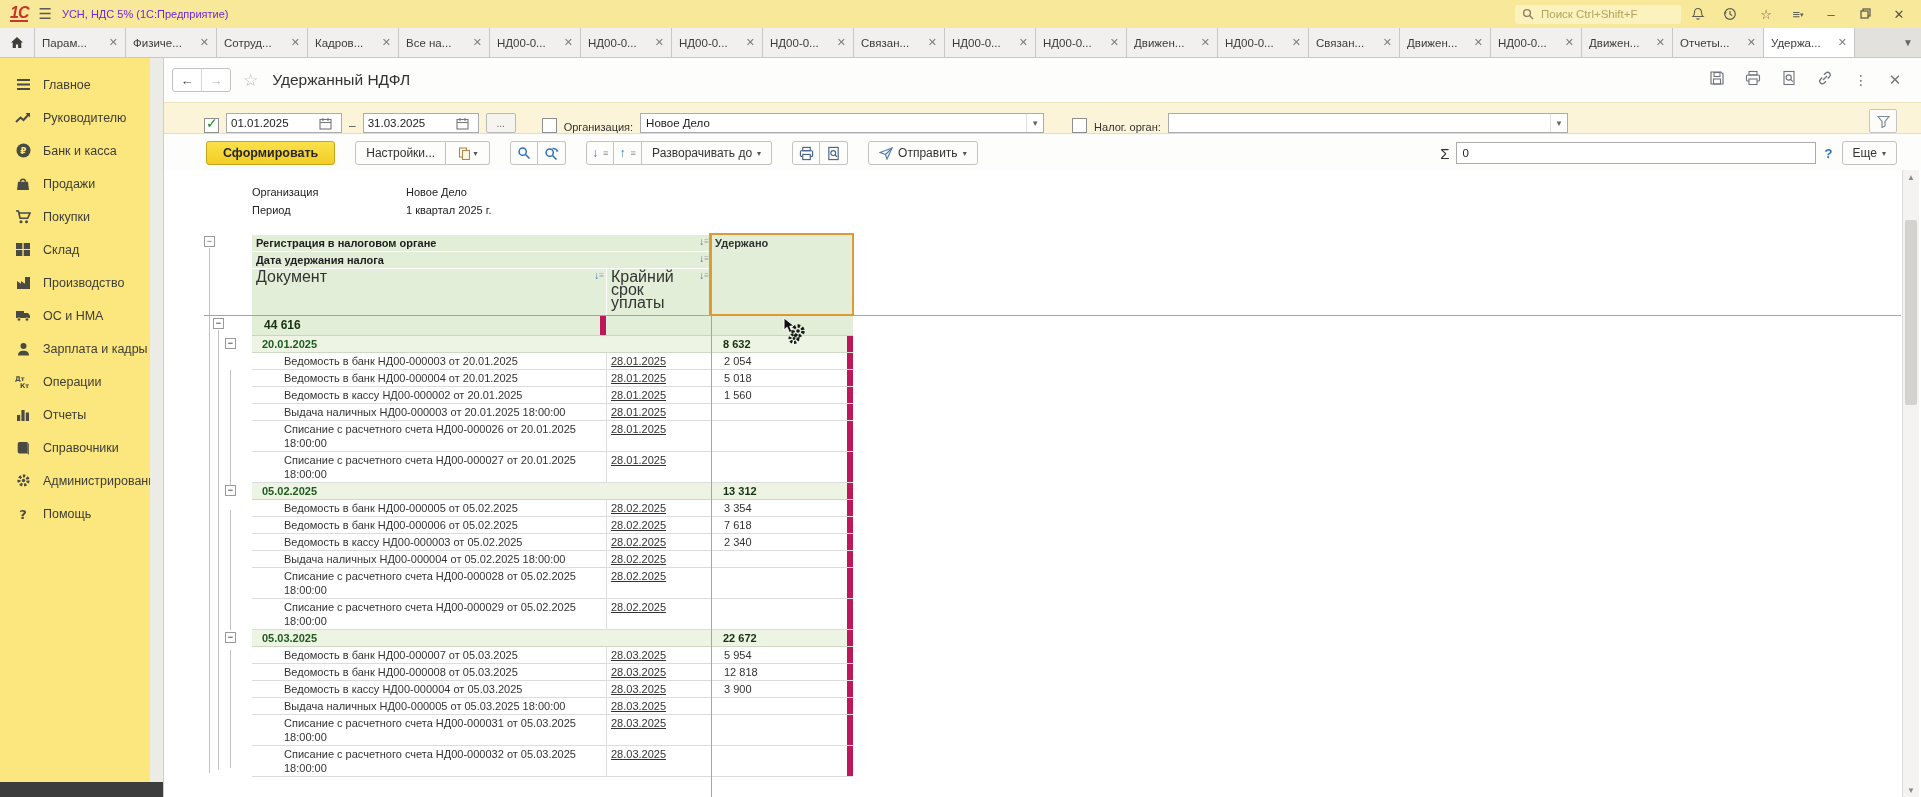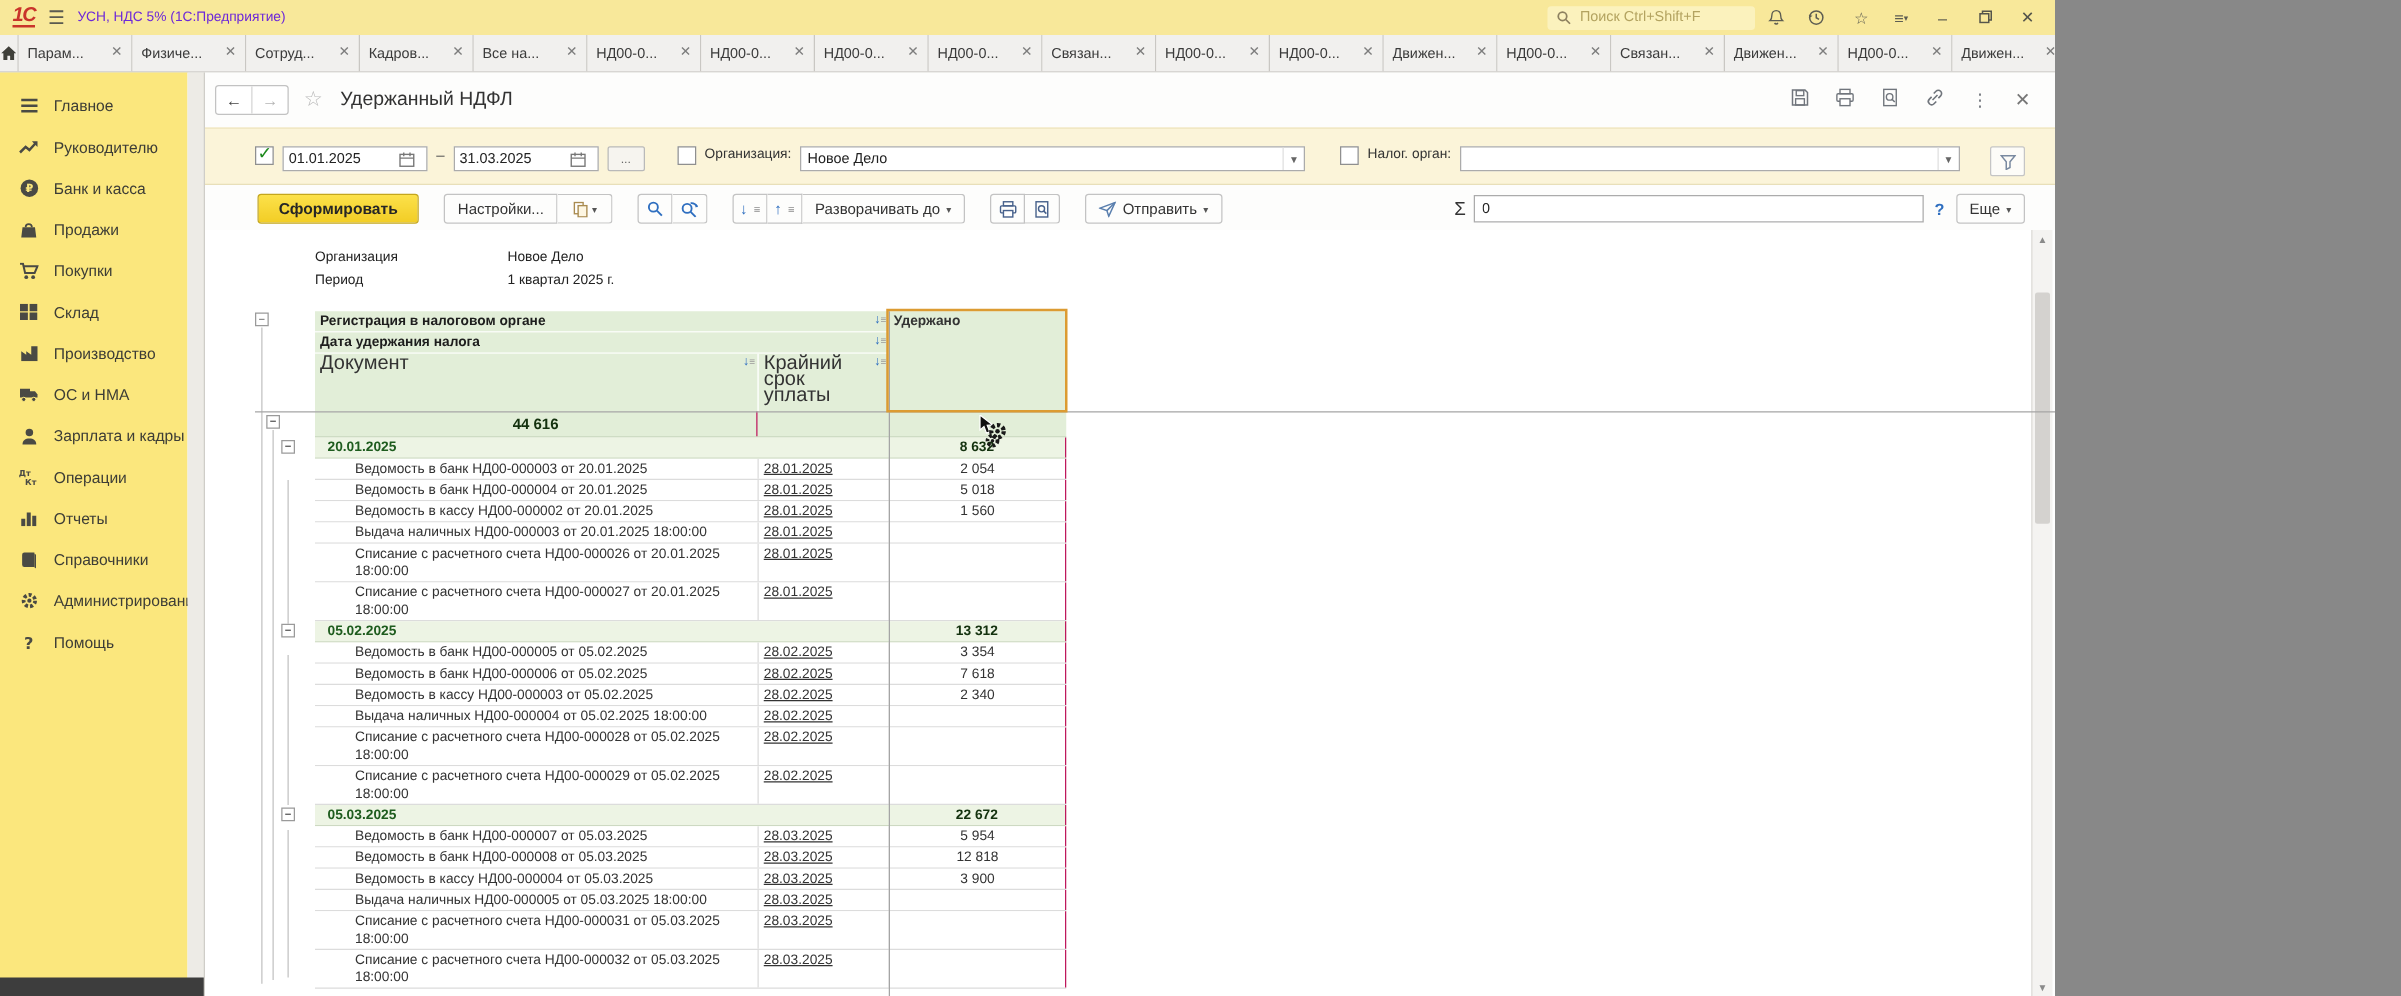--- a/index.html
+++ b/index.html
@@ -1,16 +1,16 @@
 <!DOCTYPE html>
 <html><head>
 <meta charset="utf-8">
 <style>
   html,body{margin:0;padding:0;background:#888;}
-  .app{position:relative;width:1644px;height:797px;background:#fff;overflow:hidden;
+  .app{position:relative;width:1921px;height:797px;background:#fff;overflow:hidden;
        font-family:"Liberation Sans","DejaVu Sans",sans-serif;color:#333;}
 
   
   .titlebar{height:28px;background:#f8e89a;display:flex;align-items:center;padding:0 10px;gap:10px;}
   .logo1c{color:#c9342b;font-weight:800;font-style:italic;font-size:16px;letter-spacing:-1px;border-bottom:2px solid #c9342b;line-height:14px;}
   .burger{font-size:15px;color:#5a5a50;}
   .win-title{font-size:11px;color:#6d28d9;}
   .tb-spacer{flex:1;}
   .tb-search{display:flex;align-items:center;gap:5px;background:#fbf2bd;border-radius:3px;height:19px;width:152px;padding:0 7px;}
   .tb-search input{border:none;background:transparent;outline:none;font-size:11.5px;color:#7a6d3e;width:120px;font-family:inherit;}
@@ -43,21 +43,21 @@
   .navbtns{display:flex;border:1px solid #c2c2c2;border-radius:3px;overflow:hidden;background:#fff;}
   .navbtn{width:28px;height:22px;display:flex;align-items:center;justify-content:center;font-size:13px;color:#444;}
   .navbtn.fwd{border-left:1px solid #d5d5d5;color:#b5b5b5;}
   .fav-star{color:#b9b9b9;font-size:17px;margin-left:4px;}
   .page-title{font-size:15.5px;color:#333;margin-left:6px;}
   .ph-spacer{flex:1;}
   .ph-ico{width:28px;text-align:center;}
   .ph-x{color:#777;font-size:15px;width:24px;text-align:center;}
 
   
-  .filter-row{height:30px;background:#fbf4d9;border-top:1px solid #eee4bd;border-bottom:1px solid #e8dfb9;display:flex;align-items:flex-start;padding:14px 24px 0 40px;gap:7px;}
+  .filter-row{height:30px;background:#fbf4d9;border-top:1px solid #eee4bd;border-bottom:1px solid #e8dfb9;display:flex;align-items:flex-end;padding:0 24px 0 40px;gap:7px;}
   .cbx{width:13px;height:13px;border:1px solid #8f8f8f;background:#fff;position:relative;flex:none;}
   .cbx.checked::after{content:"✓";position:absolute;left:1px;top:-4px;color:#1e8a1e;font-size:14px;font-weight:bold;}
   .datefield{display:flex;align-items:center;background:#fff;border:1px solid #ababab;height:20px;width:116px;box-sizing:border-box;}
   .datefield input{border:none;outline:none;width:84px;font-size:11.5px;padding:0 4px;font-family:inherit;color:#222;background:transparent;}
   .dash{color:#555;font-size:12px;}
   .mini-btn{background:#f6f4ef;border:1px solid #b9b9b9;border-radius:2px;height:20px;width:30px;box-sizing:border-box;font-size:10px;color:#666;display:flex;align-items:center;justify-content:center;}
   .flabel{font-size:11px;color:#333;}
   .combo{display:flex;align-items:center;background:#fff;border:1px solid #ababab;height:20px;box-sizing:border-box;}
   .combo .cval{flex:1;font-size:11.5px;padding:0 5px;color:#222;white-space:nowrap;overflow:hidden;}
   .combo .carr{width:16px;text-align:center;color:#666;font-size:8px;border-left:1px solid #e0e0e0;align-self:stretch;display:flex;align-items:center;justify-content:center;}
@@ -99,21 +99,21 @@
   .hR{background:#e2eed8;position:relative;padding:1px 4px;font-size:11px;font-weight:bold;line-height:15px;box-sizing:border-box;}
   .sel-border{position:absolute;left:-2px;top:-2px;right:-1px;bottom:-1px;border:2px solid #dc9b32;pointer-events:none;z-index:5;}
   .sorticon{position:absolute;right:2px;top:2px;display:flex;align-items:center;}
   .sorticon .sa{color:#2e6fc0;font-size:10px;line-height:10px;}
   .sorticon .sb{color:#9a9a9a;font-size:8px;line-height:8px;}
 
   .rows{}
   .trow{display:grid;grid-template-columns:354px 105px 142px;position:relative;font-size:11px;line-height:14px;border-bottom:1px solid #dcdcdc;box-sizing:border-box;background:#fff;}
   .trow .c1{padding:1px 4px 1px 32px;box-sizing:border-box;}
   .trow .c2{padding:1px 4px;border-left:1px solid #dcdcdc;box-sizing:border-box;text-decoration:underline;}
-  .trow .c3{padding:1px 24px;text-align:center;border-left:1px solid #dcdcdc;border-right:1px solid #be185d;box-sizing:border-box;}
+  .trow .c3{padding:1px 12px;text-align:left;border-left:1px solid #dcdcdc;border-right:6px solid #be185d;box-sizing:border-box;}
   .trow.t-fns{background:#e2eed8;color:#1e5c1e;font-weight:bold;font-size:12px;line-height:18px;border-bottom:1px solid #c8d6bd;}
   .trow.t-fns .c1{grid-column:1/3;padding-left:2px;}
   .trow.t-fns .c3{color:#14320f;border-left:none;}
   .trow.t-date{background:#edf4e4;color:#1e5c1e;font-weight:bold;border-bottom:1px solid #cdd9c2;}
   .trow.t-date .c1{grid-column:1/3;padding-left:10px;}
   .trow.t-date .c3{color:#14320f;border-left:none;}
   .minusbox{display:none;position:absolute;width:11px;height:11px;line-height:9px;text-align:center;border:1px solid #9a9a9a;background:#fff;color:#555;font-size:9px;box-sizing:border-box;}
   .t-fns .minusbox{display:block;left:-39px;top:3px;}
   .t-date .minusbox{display:block;left:-27px;top:2px;}
 

